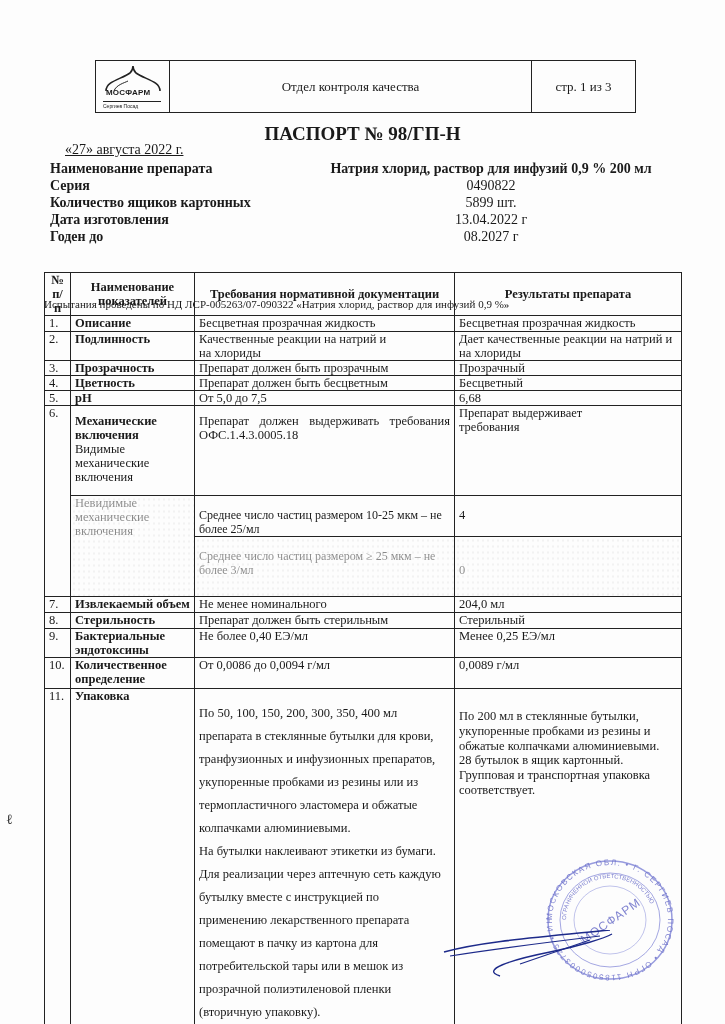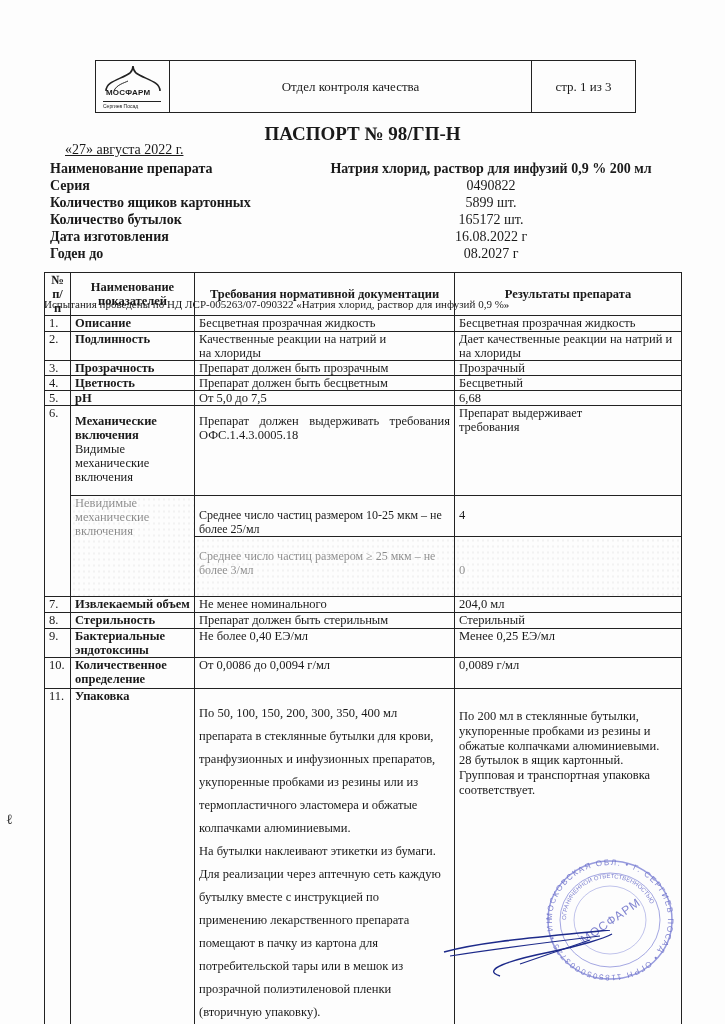--- a/index.html
+++ b/index.html
@@ -68,26 +68,22 @@
   </div>
   <div class="row">
     <span class="lbl">Серия</span>
     <span class="val">0490822</span>
   </div>
   <div class="row">
     <span class="lbl">Количество ящиков картонных</span>
     <span class="val">5899 шт.</span>
   </div>
   <div class="row">
-    <span class="lbl">Количество бутылок</span>
-    <span class="val">165172 шт.</span>
-  </div>
-  <div class="row">
     <span class="lbl">Дата изготовления</span>
-    <span class="val">16.08.2022 г</span>
+    <span class="val">13.04.2022 г</span>
   </div>
   <div class="row">
     <span class="lbl">Годен до</span>
     <span class="val">08.2027 г</span>
   </div>
 </div>
 
 <div class="abs tested">Испытания проведены по НД ЛСР-005263/07-090322 «Натрия хлорид, раствор для инфузий 0,9 %»</div>
 
 <table class="main">

